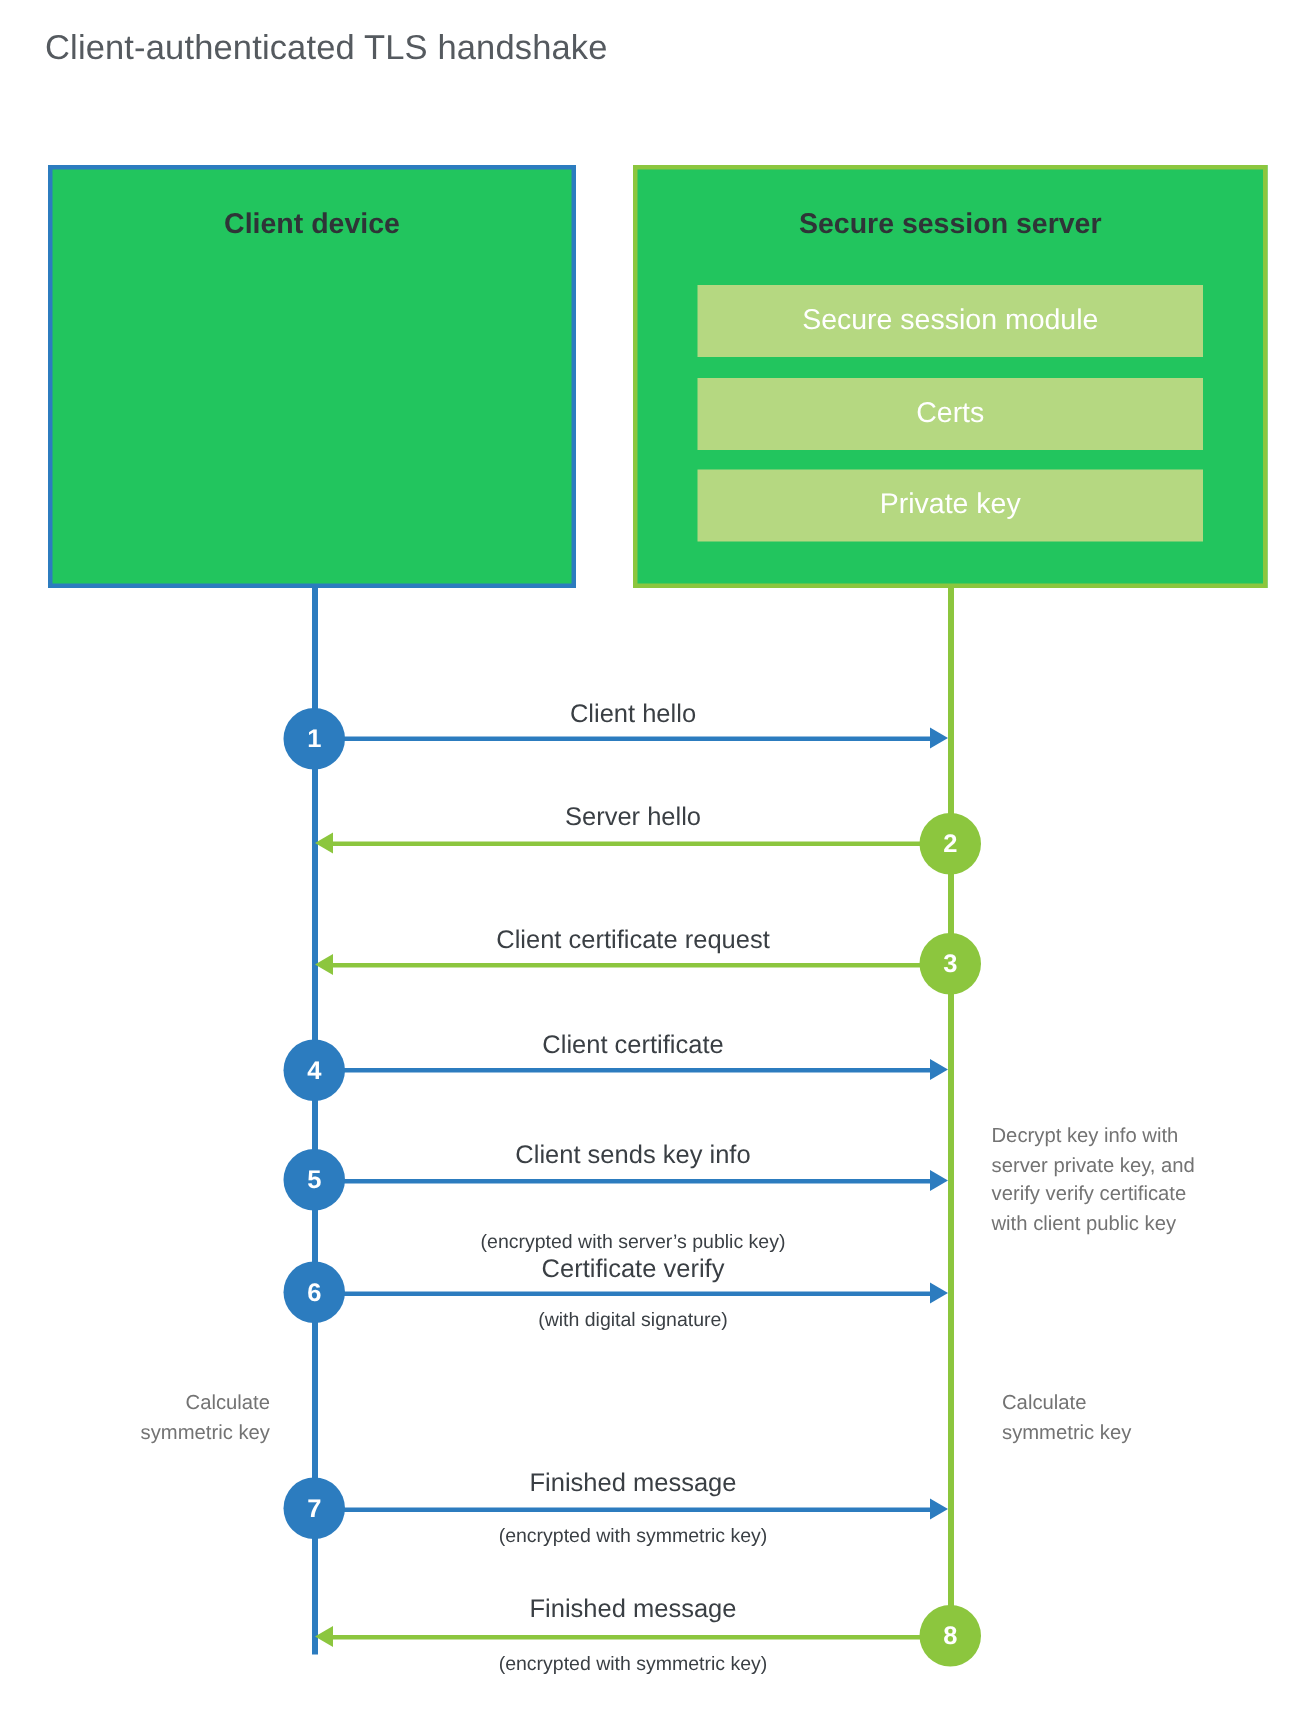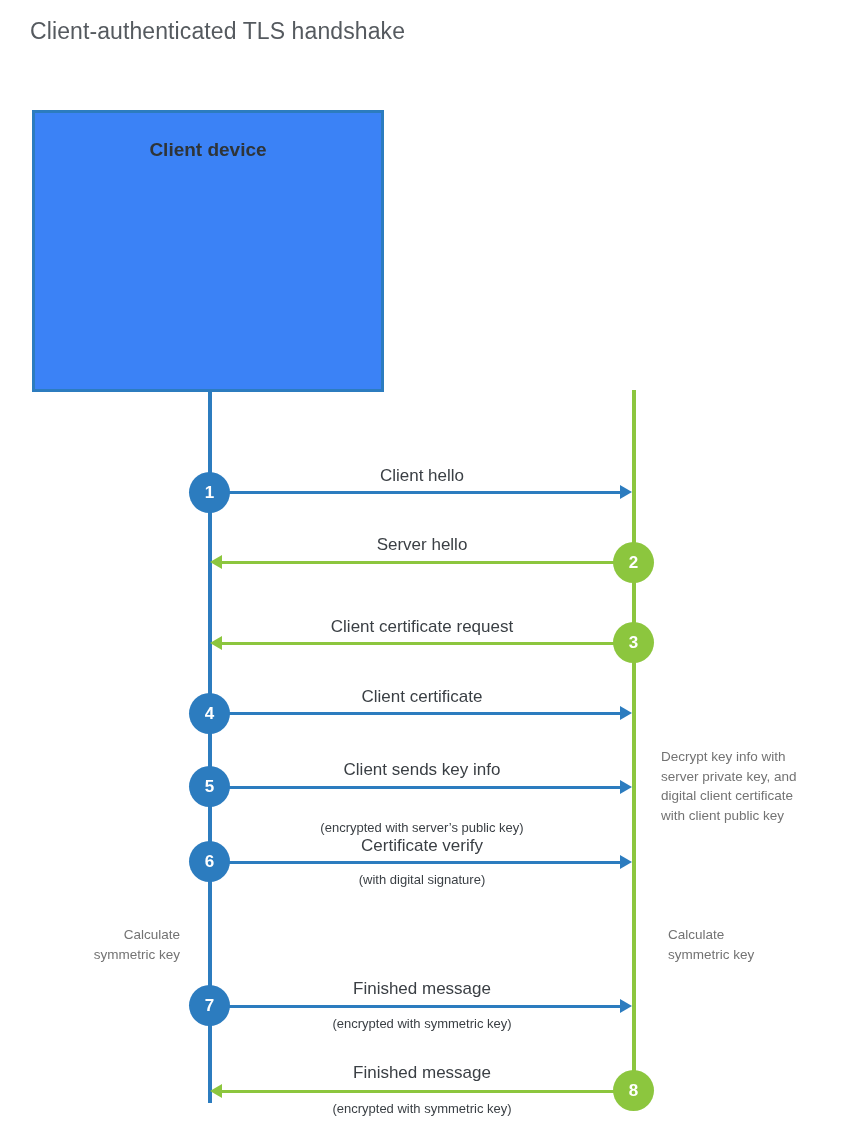--- a/index.html
+++ b/index.html
@@ -12,21 +12,21 @@
   #canvas { position: relative; width: 865px; height: 1146px; }
 
   
   .diagram-title {
     position: absolute; left: 30px; top: 18px;
     font-size: 23px; font-weight: 400; color: #555a5f;
     letter-spacing: 0.1px; white-space: nowrap;
   }
 
   
-  .party-box { position: absolute; background: #3b82f6; }
+  .party-box { position: absolute; background: #22c55e; }
   .party-box.client  { left: 32px;  top: 110px; width: 352px; height: 282px;
                        border: 3px solid #2c7cbf; }
   .party-box.server  { left: 422px; top: 110px; width: 423px; height: 282px;
                        border: 3px solid #8cc63e; }
   .party-title {
     position: absolute; left: 0; right: 0; top: 26px;
     text-align: center; font-size: 19px; font-weight: bold; color: #2f3437;
   }
 
   .client-app-rect {
@@ -92,20 +92,26 @@
 <body>
 
 <div id="canvas">
 
   <div class="diagram-title">Client-authenticated TLS handshake</div>
 
   <div class="party-box client">
     <div class="party-title">Client device</div>
   </div>
 
+  <div class="party-box server">
+    <div class="party-title">Secure session server</div>
+    <div class="server-bar b0">Secure session module</div>
+    <div class="server-bar b1">Certs</div>
+    <div class="server-bar b2">Private key</div>
+  </div>
 
   <div class="lifeline client"></div>
   <div class="lifeline server"></div>
 
   <div class="msg-label" style="left:210px; top:466px; width:424px;">Client hello</div>
   <div class="arrow-line blue" style="left:210px; top:491px; width:412px;"></div>
   <div class="arrow-head right blue" style="left:620px; top:485px;"></div>
   <div class="step-circle blue" style="left:189px; top:472px;">1</div>
 
   <div class="msg-label" style="left:210px; top:535px; width:424px;">Server hello</div>
@@ -143,21 +149,21 @@
 
   <div class="msg-label" style="left:210px; top:1063px; width:424px;">Finished message</div>
   <div class="arrow-line green" style="left:222px; top:1090px; width:412px;"></div>
   <div class="arrow-head left green" style="left:210px; top:1084px;"></div>
   <div class="msg-sublabel" style="left:210px; top:1101px; width:424px;">(encrypted with symmetric key)</div>
   <div class="step-circle green" style="left:613px; top:1070px;">8</div>
 
   <div class="side-note left-align" style="left:661px; top:747px; width:185px;">
     <span>Decrypt key info with</span><br>
     <span>server private key, and</span><br>
-    <span>digital client certificate</span><br>
+    <span>verify verify certificate</span><br>
     <span>with client public key</span>
   </div>
 
   <div class="side-note right-align" style="left:30px; top:925px; width:150px;">
     <span>Calculate</span><br>
     <span>symmetric key</span>
   </div>
 
   <div class="side-note left-align" style="left:668px; top:925px; width:160px;">
     <span>Calculate</span><br>

